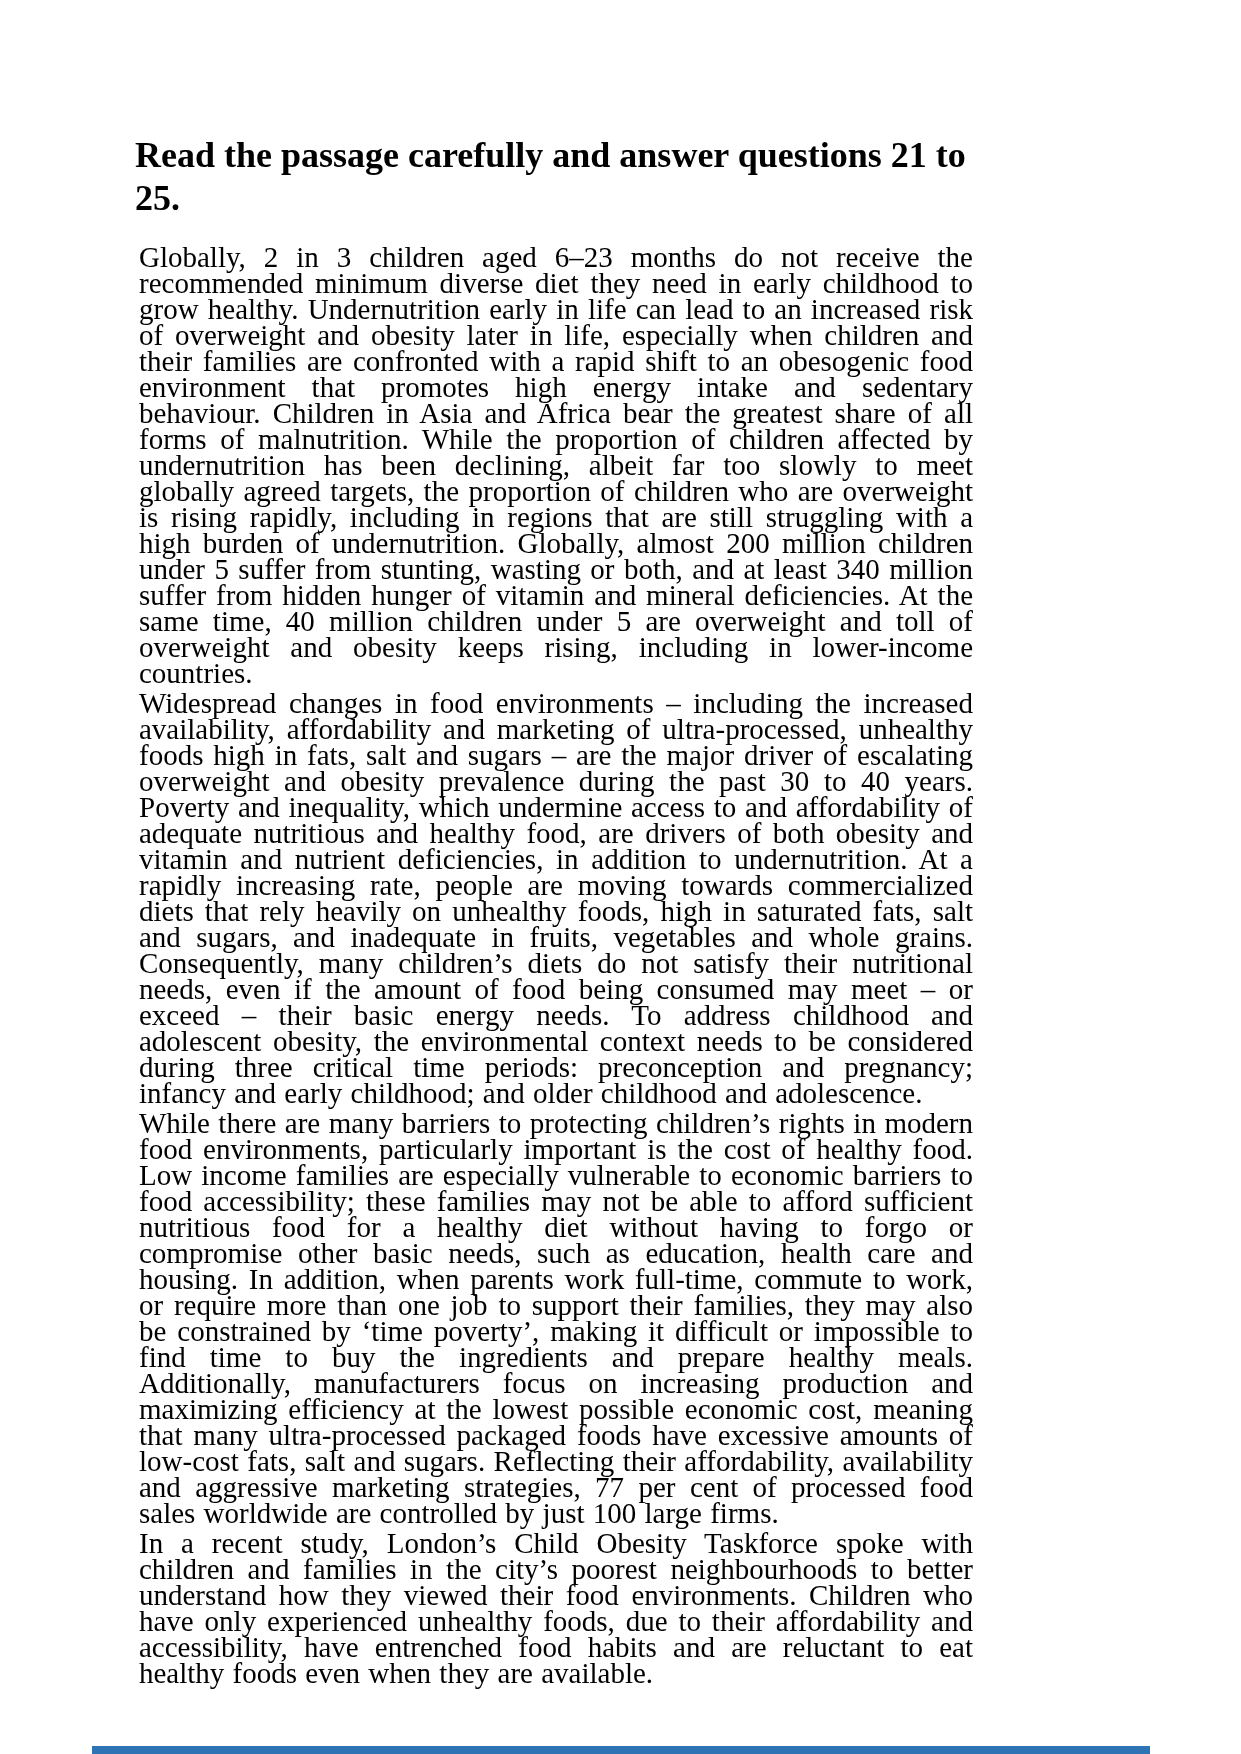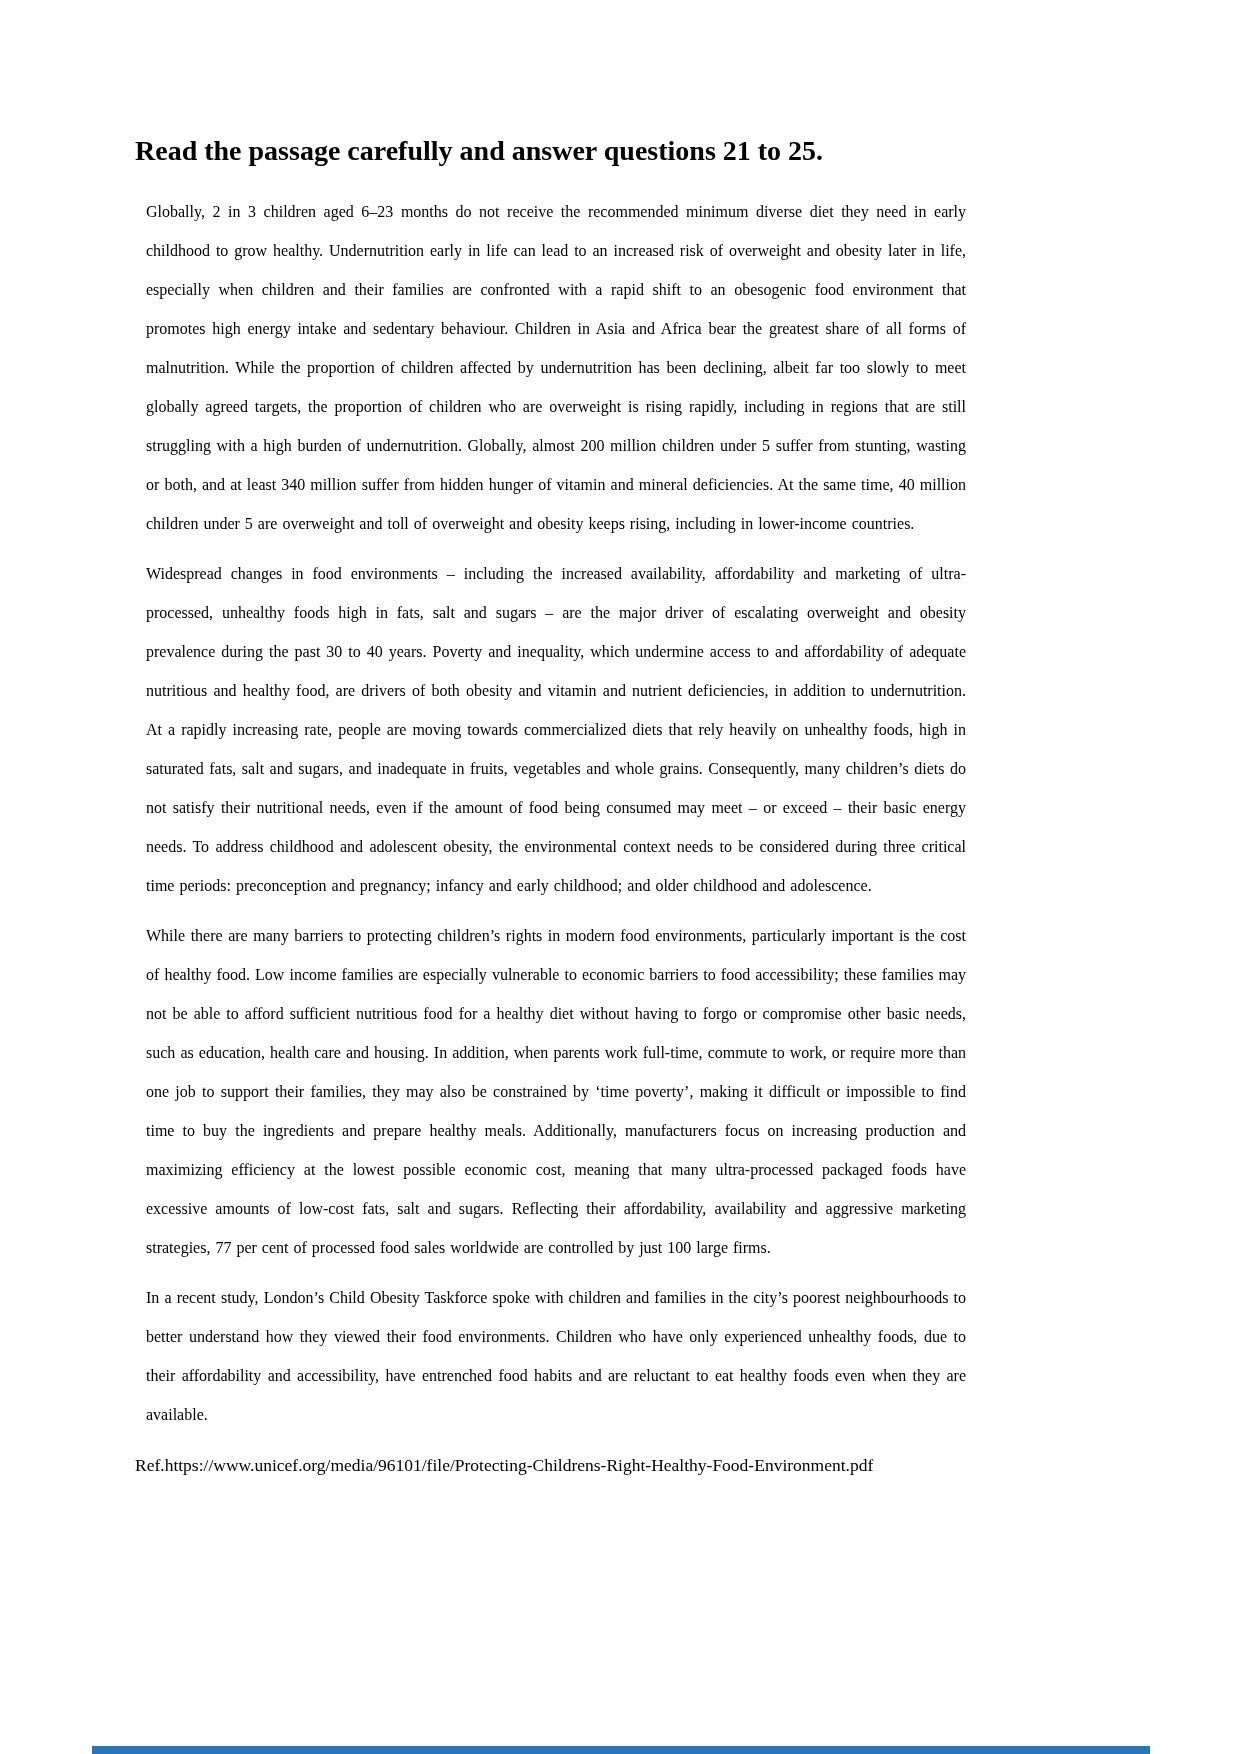--- a/index.html
+++ b/index.html
@@ -17,35 +17,35 @@
     overflow: hidden;
     box-sizing: border-box;
   }
   .content {
     position: absolute;
     left: 135px;
     top: 134px;
     width: 842px;
   }
   .heading {
-    font-size: 28px;
+    font-size: 36px;
     font-weight: bold;
     margin: 0 0 24px 0;
     line-height: 1.2;
   }
   .passage-label {
     font-size: 23px;
     font-weight: bold;
     margin: 0;
     line-height: 28.5px;
   }
   .body-para {
-    font-size: 16px;
-    line-height: 39px;
-    margin: 11px;
+    font-size: 29px;
+    line-height: 26px;
+    margin: 4px;
     text-align: justify;
     word-spacing: 1px;
   }
   .reference {
     font-size: 17.5px;
     margin: 20px 0 0 0;
     line-height: 1.3;
     text-align: left;
   }
   .footer-rule {
@@ -59,16 +59,15 @@
 </head>
 <body>
 
 <div class="page">
   <div class="content">
     <h1 class="heading">Read the passage carefully and answer questions 21 to 25.</h1>
     <p class="body-para">Globally, 2 in 3 children aged 6–23 months do not receive the recommended minimum diverse diet they need in early childhood to grow healthy. Undernutrition early in life can lead to an increased risk of overweight and obesity later in life, especially when children and their families are confronted with a rapid shift to an obesogenic food environment that promotes high energy intake and sedentary behaviour. Children in Asia and Africa bear the greatest share of all forms of malnutrition. While the proportion of children affected by undernutrition has been declining, albeit far too slowly to meet globally agreed targets, the proportion of children who are overweight is rising rapidly, including in regions that are still struggling with a high burden of undernutrition. Globally, almost 200 million children under 5 suffer from stunting, wasting or both, and at least 340 million suffer from hidden hunger of vitamin and mineral deficiencies. At the same time, 40 million children under 5 are overweight and toll of overweight and obesity keeps rising, including in lower-income countries.</p>
     <p class="body-para">Widespread changes in food environments – including the increased availability, affordability and marketing of ultra-processed, unhealthy foods high in fats, salt and sugars – are the major driver of escalating overweight and obesity prevalence during the past 30 to 40 years. Poverty and inequality, which undermine access to and affordability of adequate nutritious and healthy food, are drivers of both obesity and vitamin and nutrient deficiencies, in addition to undernutrition. At a rapidly increasing rate, people are moving towards commercialized diets that rely heavily on unhealthy foods, high in saturated fats, salt and sugars, and inadequate in fruits, vegetables and whole grains. Consequently, many children’s diets do not satisfy their nutritional needs, even if the amount of food being consumed may meet – or exceed – their basic energy needs. To address childhood and adolescent obesity, the environmental context needs to be considered during three critical time periods: preconception and pregnancy; infancy and early childhood; and older childhood and adolescence.</p>
     <p class="body-para">While there are many barriers to protecting children’s rights in modern food environments, particularly important is the cost of healthy food. Low income families are especially vulnerable to economic barriers to food accessibility; these families may not be able to afford sufficient nutritious food for a healthy diet without having to forgo or compromise other basic needs, such as education, health care and housing. In addition, when parents work full-time, commute to work, or require more than one job to support their families, they may also be constrained by ‘time poverty’, making it difficult or impossible to find time to buy the ingredients and prepare healthy meals. Additionally, manufacturers focus on increasing production and maximizing efficiency at the lowest possible economic cost, meaning that many ultra-processed packaged foods have excessive amounts of low-cost fats, salt and sugars. Reflecting their affordability, availability and aggressive marketing strategies, 77 per cent of processed food sales worldwide are controlled by just 100 large firms.</p>
     <p class="body-para">In a recent study, London’s Child Obesity Taskforce spoke with children and families in the city’s poorest neighbourhoods to better understand how they viewed their food environments. Children who have only experienced unhealthy foods, due to their affordability and accessibility, have entrenched food habits and are reluctant to eat healthy foods even when they are available.</p>
-    <p class="reference">Ref.https://www.unicef.org/media/96101/file/Protecting-Childrens-Right-Healthy-Food-Environment.pdf</p>
   </div>
   <div class="footer-rule" style="background: rgb(46, 116, 181);"></div>
 </div>
 
 </body></html>

